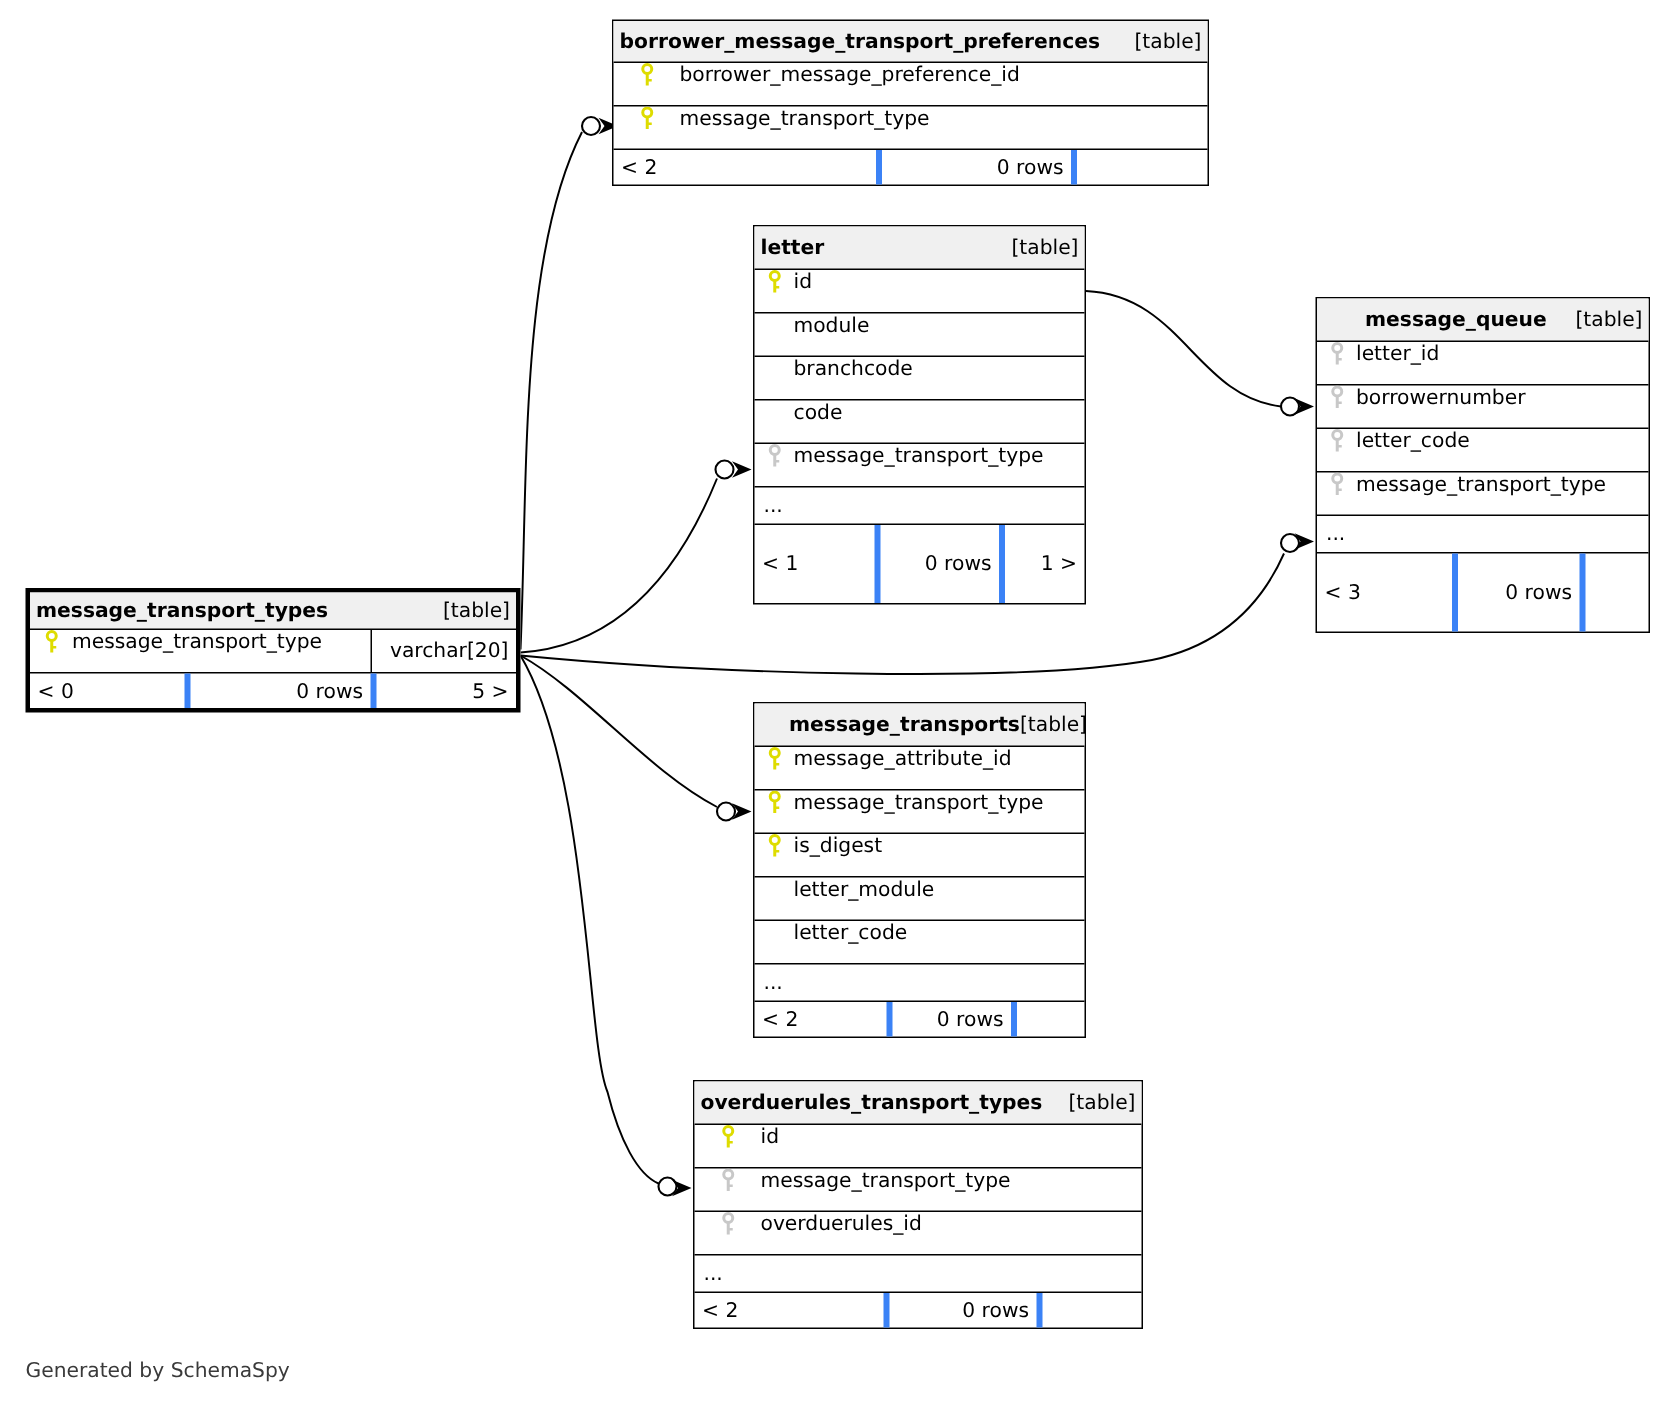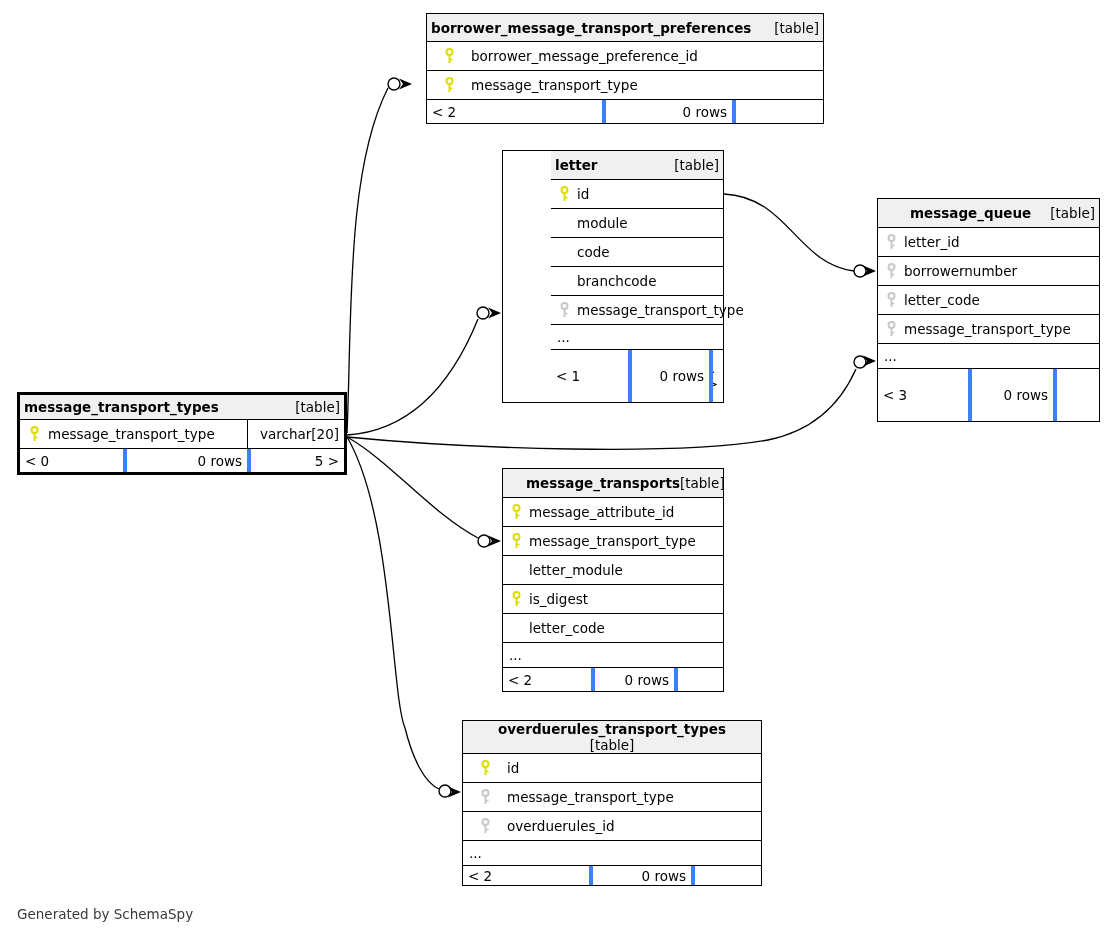--- a/index.html
+++ b/index.html
@@ -19,21 +19,21 @@
   }
   .tbl.main{border-width:3px;}
   .tbl-hdr{
     background:#f0f0f0;border-bottom:1px solid #000;display:flex;
     justify-content:space-between;align-items:center;padding:0 4px;
     flex:0 0 28px;box-sizing:border-box;white-space:nowrap;
   }
   .tname{font-weight:bold;}
   .ttag{font-weight:normal;}
   .row{
-    display:flex;align-items:center;border-bottom:1px solid #000;
+    display:flex;align-items:flex-start;border-bottom:1px solid #000;
     flex:0 0 29px;box-sizing:border-box;white-space:nowrap;
   }
   .keycell{width:26px;flex:none;display:flex;justify-content:center;align-items:center;}
   .keycell.wide{width:44px;}
   .colname{flex:1;}
   .typecell{
     border-left:1px solid #000;width:97px;flex:none;align-self:stretch;
     display:flex;align-items:center;justify-content:flex-end;
     padding:0 5px;box-sizing:border-box;
   }
@@ -81,21 +81,21 @@
     <polygon class="rel-arrow" points="461,792 448,786.5 452,792 448,797.5"></polygon>
   </g>
 
   <g>
     <path class="rel-path" d="M 724,194 C 788,197 797,264 854,271"></path>
     <circle class="rel-circle" cx="860" cy="271" r="6"></circle>
     <polygon class="rel-arrow" points="876,271 863,265.5 867,271 863,276.5"></polygon>
   </g>
 </svg>
 
-<div class="tbl" style="left:426px;top:13px;width:398px;height:111px;">
+<div class="tbl" style="left:408px;top:13px;width:398px;height:111px;">
   <div class="tbl-hdr">
     <span class="tname">borrower_message_transport_preferences</span>
     <span class="ttag">[table]</span>
   </div>
   <div class="row">
     <span class="keycell wide">
       <svg width="11" height="16" viewBox="0 0 11 16">
           <circle cx="5.5" cy="4" r="3" fill="none" stroke="#dedc00" stroke-width="2"></circle>
           <line x1="5.5" y1="7" x2="5.5" y2="15" stroke="#dedc00" stroke-width="2"></line>
           <line x1="5.5" y1="11.5" x2="8.5" y2="11.5" stroke="#dedc00" stroke-width="1.6"></line>
@@ -113,46 +113,46 @@
     </span>
     <span class="colname">message_transport_type</span>
   </div>
   <div class="ftr">
     <div class="fcell" style="width:175px;">&lt; 2</div>
     <div class="fcell mid" style="width:130px;">0 rows</div>
     <div class="fcell right" style="flex:1;"></div>
   </div>
 </div>
 
-<div class="tbl" style="left:502px;top:150px;width:222px;height:253px;padding-left:48px;">
+<div class="tbl" style="left:502px;top:150px;width:222px;height:253px;">
   <div class="tbl-hdr" style="flex-basis:29px;">
     <span class="tname">letter</span>
     <span class="ttag">[table]</span>
   </div>
   <div class="row">
     <span class="keycell">
       <svg width="11" height="16" viewBox="0 0 11 16">
           <circle cx="5.5" cy="4" r="3" fill="none" stroke="#dedc00" stroke-width="2"></circle>
           <line x1="5.5" y1="7" x2="5.5" y2="15" stroke="#dedc00" stroke-width="2"></line>
           <line x1="5.5" y1="11.5" x2="8.5" y2="11.5" stroke="#dedc00" stroke-width="1.6"></line>
         </svg>
     </span>
     <span class="colname">id</span>
   </div>
   <div class="row">
     <span class="keycell"></span>
     <span class="colname">module</span>
   </div>
   <div class="row">
     <span class="keycell"></span>
+    <span class="colname">branchcode</span>
+  </div>
+  <div class="row">
+    <span class="keycell"></span>
     <span class="colname">code</span>
-  </div>
-  <div class="row">
-    <span class="keycell"></span>
-    <span class="colname">branchcode</span>
   </div>
   <div class="row">
     <span class="keycell">
       <svg width="11" height="16" viewBox="0 0 11 16">
           <circle cx="5.5" cy="4" r="3" fill="none" stroke="#c8c8c8" stroke-width="2"></circle>
           <line x1="5.5" y1="7" x2="5.5" y2="15" stroke="#c8c8c8" stroke-width="2"></line>
           <line x1="5.5" y1="11.5" x2="8.5" y2="11.5" stroke="#c8c8c8" stroke-width="1.6"></line>
         </svg>
     </span>
     <span class="colname">message_transport_type</span>
@@ -260,47 +260,47 @@
     <span class="keycell">
       <svg width="11" height="16" viewBox="0 0 11 16">
           <circle cx="5.5" cy="4" r="3" fill="none" stroke="#dedc00" stroke-width="2"></circle>
           <line x1="5.5" y1="7" x2="5.5" y2="15" stroke="#dedc00" stroke-width="2"></line>
           <line x1="5.5" y1="11.5" x2="8.5" y2="11.5" stroke="#dedc00" stroke-width="1.6"></line>
         </svg>
     </span>
     <span class="colname">message_transport_type</span>
   </div>
   <div class="row">
+    <span class="keycell">
+      <svg width="11" height="16" viewBox="0 0 11 16">
+          <circle cx="5.5" cy="4" r="3" fill="none" stroke="#dedc00" stroke-width="2"></circle>
+          <line x1="5.5" y1="7" x2="5.5" y2="15" stroke="#dedc00" stroke-width="2"></line>
+          <line x1="5.5" y1="11.5" x2="8.5" y2="11.5" stroke="#dedc00" stroke-width="1.6"></line>
+        </svg>
+    </span>
+    <span class="colname">is_digest</span>
+  </div>
+  <div class="row">
     <span class="keycell"></span>
     <span class="colname">letter_module</span>
-  </div>
-  <div class="row">
-    <span class="keycell">
-      <svg width="11" height="16" viewBox="0 0 11 16">
-          <circle cx="5.5" cy="4" r="3" fill="none" stroke="#dedc00" stroke-width="2"></circle>
-          <line x1="5.5" y1="7" x2="5.5" y2="15" stroke="#dedc00" stroke-width="2"></line>
-          <line x1="5.5" y1="11.5" x2="8.5" y2="11.5" stroke="#dedc00" stroke-width="1.6"></line>
-        </svg>
-    </span>
-    <span class="colname">is_digest</span>
   </div>
   <div class="row">
     <span class="keycell"></span>
     <span class="colname">letter_code</span>
   </div>
   <div class="row-ellipsis">...</div>
   <div class="ftr">
     <div class="fcell" style="width:88px;">&lt; 2</div>
     <div class="fcell mid" style="width:83px;">0 rows</div>
     <div class="fcell right" style="flex:1;"></div>
   </div>
 </div>
 
 <div class="tbl" style="left:462px;top:720px;width:300px;height:166px;">
-  <div class="tbl-hdr" style="flex-basis:29px;flex-direction:column;">
+  <div class="tbl-hdr" style="flex-basis:29px;">
     <span class="tname">overduerules_transport_types</span>
     <span class="ttag">[table]</span>
   </div>
   <div class="row">
     <span class="keycell wide">
       <svg width="11" height="16" viewBox="0 0 11 16">
           <circle cx="5.5" cy="4" r="3" fill="none" stroke="#dedc00" stroke-width="2"></circle>
           <line x1="5.5" y1="7" x2="5.5" y2="15" stroke="#dedc00" stroke-width="2"></line>
           <line x1="5.5" y1="11.5" x2="8.5" y2="11.5" stroke="#dedc00" stroke-width="1.6"></line>
         </svg>

